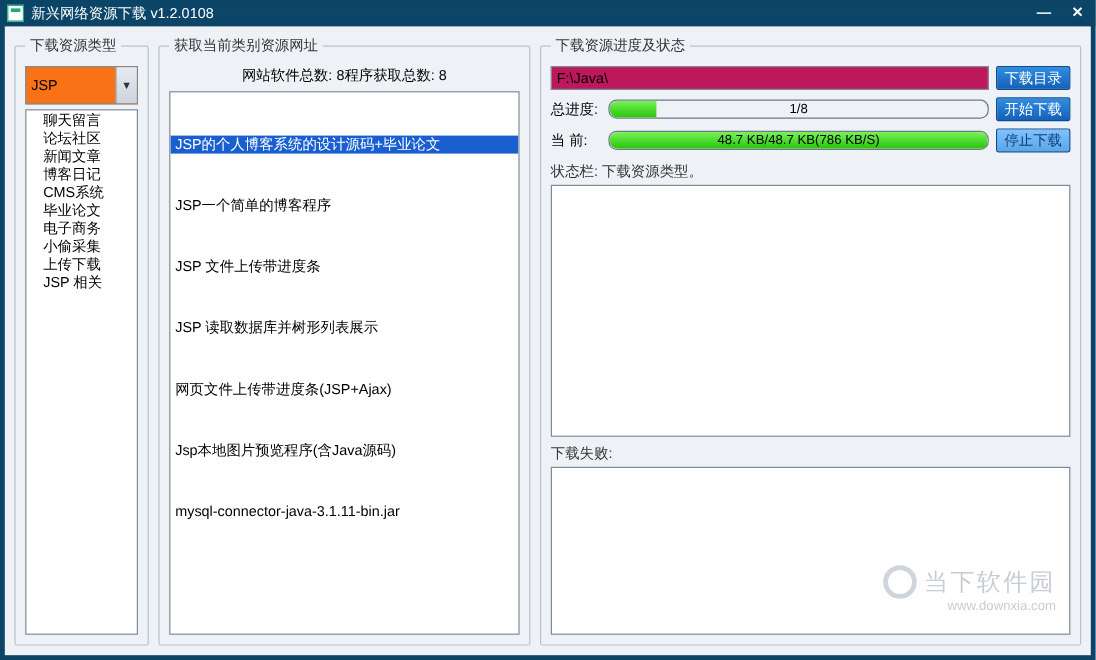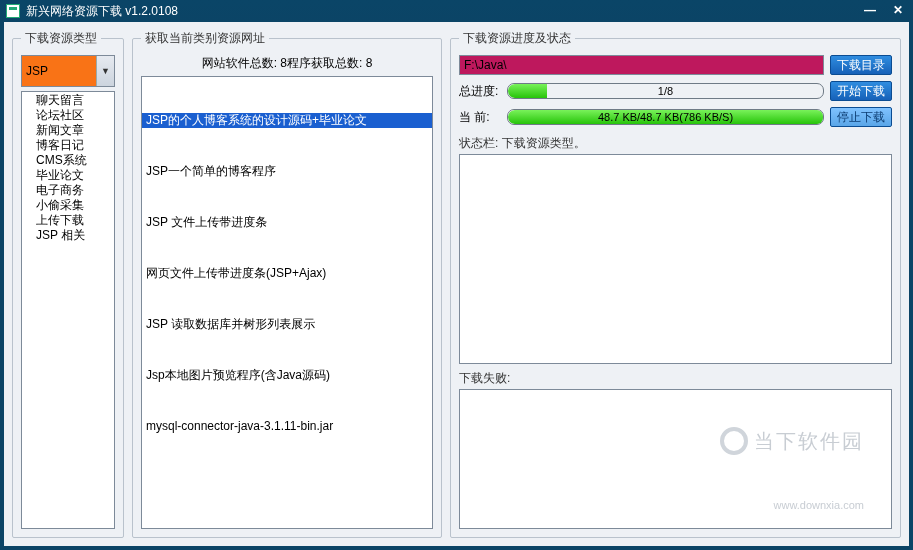--- a/index.html
+++ b/index.html
@@ -139,30 +139,30 @@
 
 .outlabel { font-size: 12px; color: #333; margin-bottom: 2px; }
 .outbox {
   border: 1px solid #7d8a99;
   background: #fff;
 }
 .outbox.success { flex: 1; min-height: 120px; }
 .outbox.fail { height: 140px; }
 
 .watermark {
-  position: absolute; right: 36px; bottom: 26px;
+  position: absolute; right: 20px; bottom: 26px;
   text-align: right; color: #c8cdd3;
   pointer-events: none;
 }
 .watermark .big { font-size: 20px; letter-spacing: 2px; display: flex; align-items: center; justify-content: flex-end; gap: 6px;}
 .watermark .big .ring {
   width: 28px; height: 28px; border: 4px solid #d0d5db; border-radius: 50%;
   display: inline-block;
 }
-.watermark .small { font-size: 11px; color: #c8cdd3; margin-top: 44px; }
+.watermark .small { font-size: 11px; color: #c8cdd3; }
 </style>
 </head>
 <body>
 
 <div class="titlebar">
   <span class="icon"></span>
   <span>新兴网络资源下载  v1.2.0108</span>
   <div class="winbtns">
     <div class="winbtn">—</div>
     <div class="winbtn">✕</div>
@@ -201,22 +201,22 @@
           <span>网站软件总数:</span> <span>8</span>
         </span>
         <span>
           <span>程序获取总数:</span> <span>8</span>
         </span>
       </div>
       <div class="reslist" id="res-list">
           <div class="ritem selected">JSP的个人博客系统的设计源码+毕业论文</div>
           <div class="ritem">JSP一个简单的博客程序</div>
           <div class="ritem">JSP 文件上传带进度条</div>
+          <div class="ritem">JSP 读取数据库并树形列表展示</div>
           <div class="ritem">网页文件上传带进度条(JSP+Ajax)</div>
-          <div class="ritem">JSP 读取数据库并树形列表展示</div>
           <div class="ritem">Jsp本地图片预览程序(含Java源码)</div>
           <div class="ritem">mysql-connector-java-3.1.11-bin.jar</div>
         </div>
     </fieldset>
   </div>
 
   <div class="col-right">
     <fieldset style="position:relative;">
       <legend>下载资源进度及状态</legend>
 

